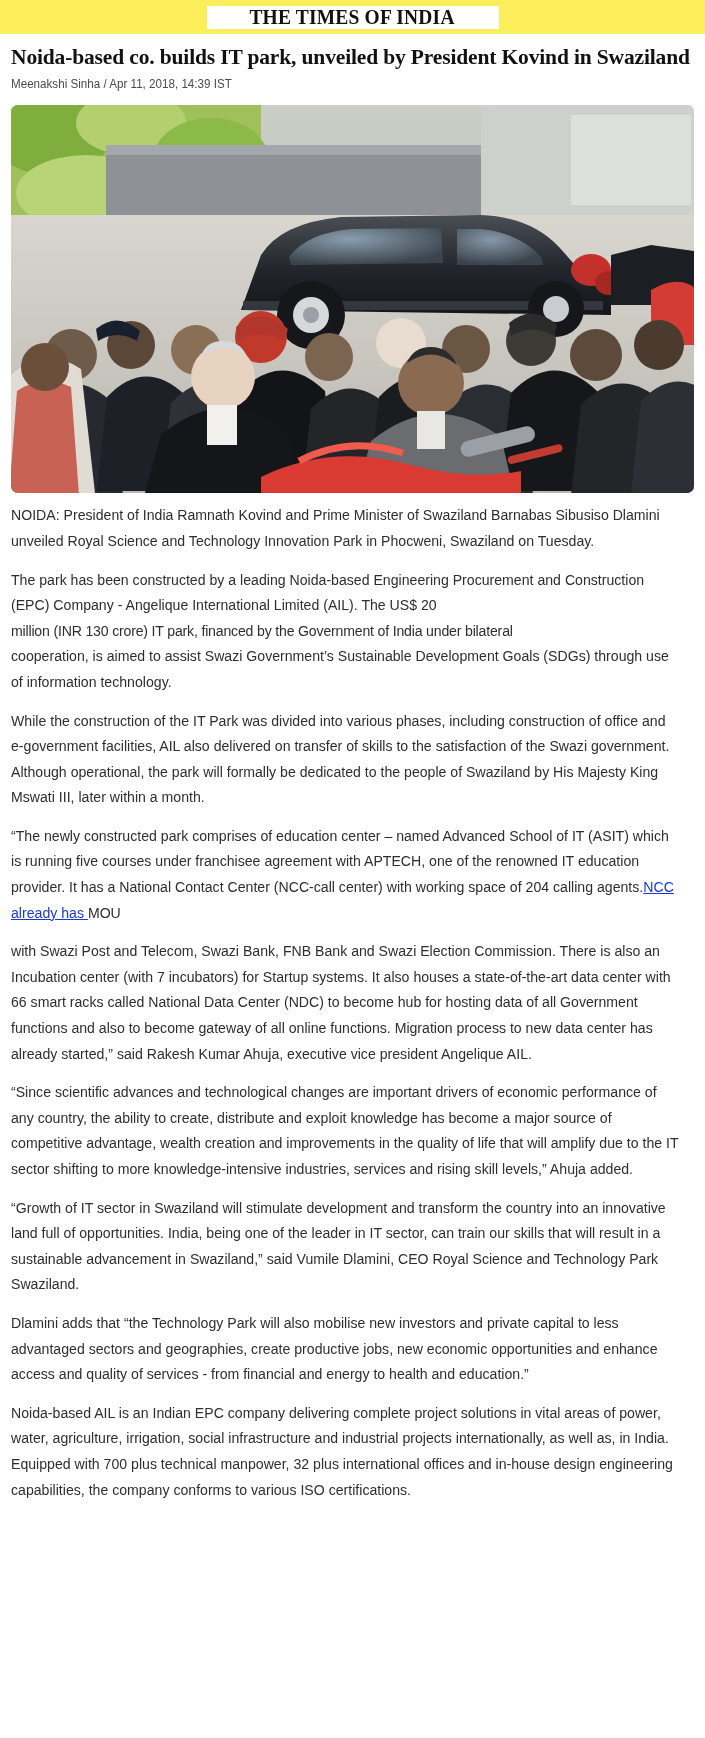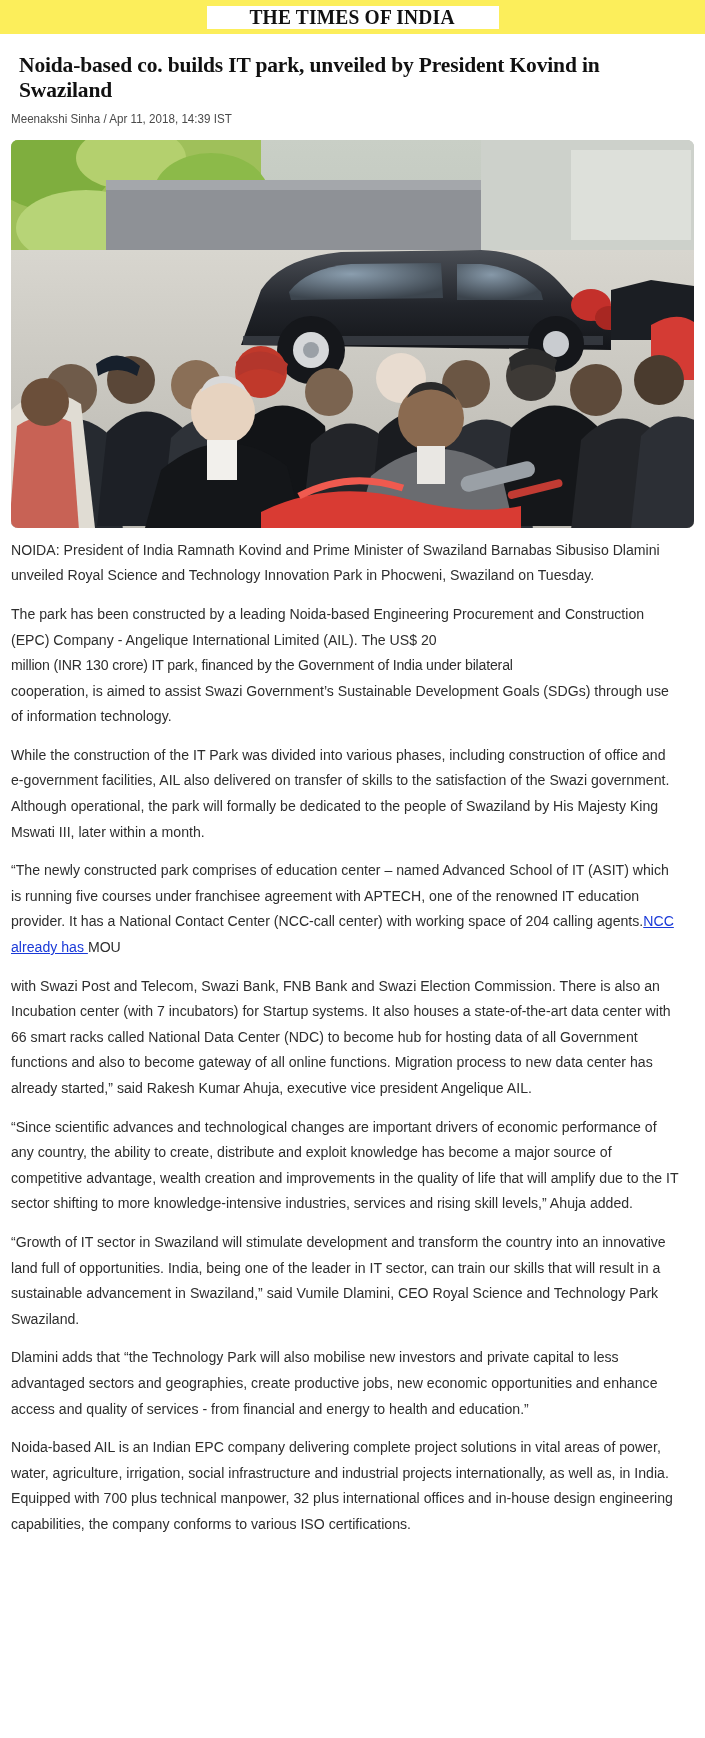--- a/index.html
+++ b/index.html
@@ -44,21 +44,21 @@
   
   .article-head {
     padding: 11px 11px 0 11px;
   }
   .headline {
     font-family: "Liberation Serif", serif;
     font-weight: bold;
     font-size: 21.5px;
     line-height: 1.18;
     color: #111111;
-    margin: 8px;
+    margin: 0;
     letter-spacing: -0.15px;
   }
   .byline {
     font-family: "Liberation Sans", sans-serif;
     font-size: 12.5px;
     color: #4a4a4a;
     margin: 7px 0 0 0;
     transform: scaleX(0.93);
     transform-origin: left center;
     white-space: nowrap;

